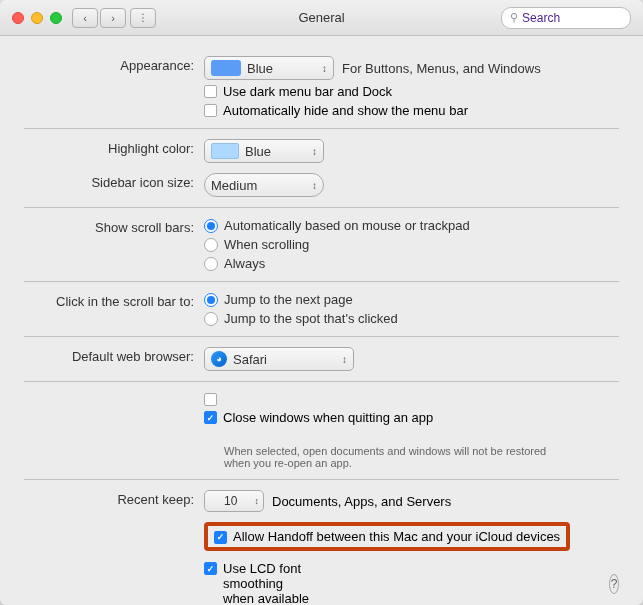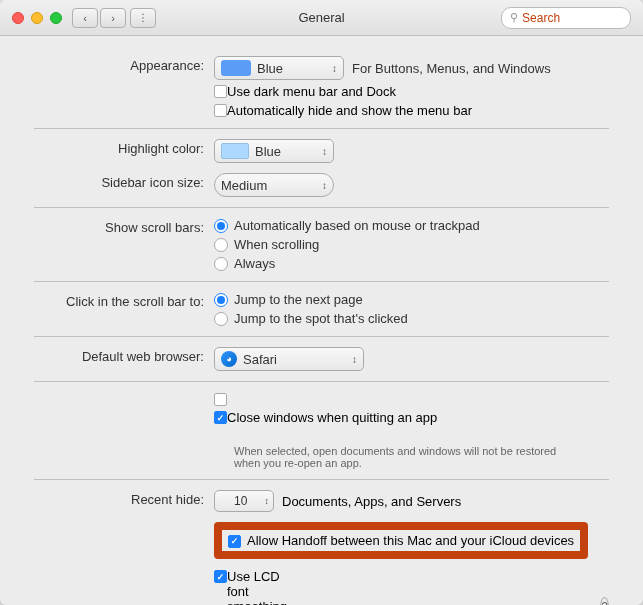--- a/index.html
+++ b/index.html
@@ -96,26 +96,26 @@
       width: 130px;
       height: 22px;
       gap: 4px;
     }
     .search-icon-sym {
       color: #999;
       font-size: 11px;
     }
     .search-text {
       font-size: 12px;
-      color: #c2410c;
+      color: #4c1d95;
     }
     .content {
       flex: 1;
       overflow-y: auto;
-      padding: 20px 34px;
+      padding: 20px 24px;
     }
     .row {
       display: flex;
       align-items: flex-start;
       margin-bottom: 10px;
     }
     .row-label {
       text-align: right;
       width: 180px;
       flex-shrink: 0;
@@ -185,20 +185,21 @@
       align-items: center;
       gap: 8px;
     }
     .appearance-desc {
       font-size: 13px;
       color: #333;
     }
     .checkbox-row {
       display: flex;
       align-items: flex-start;
+      gap: 6px;
     }
     .checkbox {
       width: 13px;
       height: 13px;
       border: 1px solid #aaa;
       border-radius: 2px;
       background: white;
       flex-shrink: 0;
       margin-top: 1px;
       display: flex;
@@ -277,21 +278,21 @@
     }
     .recent-items-row {
       display: flex;
       align-items: center;
       gap: 8px;
     }
     .handoff-row {
       display: flex;
       align-items: center;
       gap: 6px;
-      border: 8px solid #c2410c;
+      border: 4px solid #c2410c;
       border-radius: 4px;
       padding: 3px 6px;
       width: fit-content;
     }
     .separator {
       height: 1px;
       background: #c0c0c0;
       margin: 10px 0;
     }
     .highlight-dropdown {
@@ -470,21 +471,21 @@
           <div class="checkbox checked"></div>
           <span>Close windows when quitting an app</span>
         </div>
         <div class="small-note">When selected, open documents and windows will not be restored<br>when you re-open an app.</div>
       </div>
     </div>
 
     <div class="separator"></div>
 
     <div class="row">
-      <div class="row-label">Recent hide:</div>
+      <div class="row-label">Recent keep:</div>
       <div class="row-content">
         <div class="recent-items-row">
           <div class="dropdown-small">
             <span class="dropdown-small-text">10</span>
             <span class="dropdown-small-arrow">↕</span>
           </div>
           <span>Documents, Apps, and Servers</span>
         </div>
       </div>
     </div>

